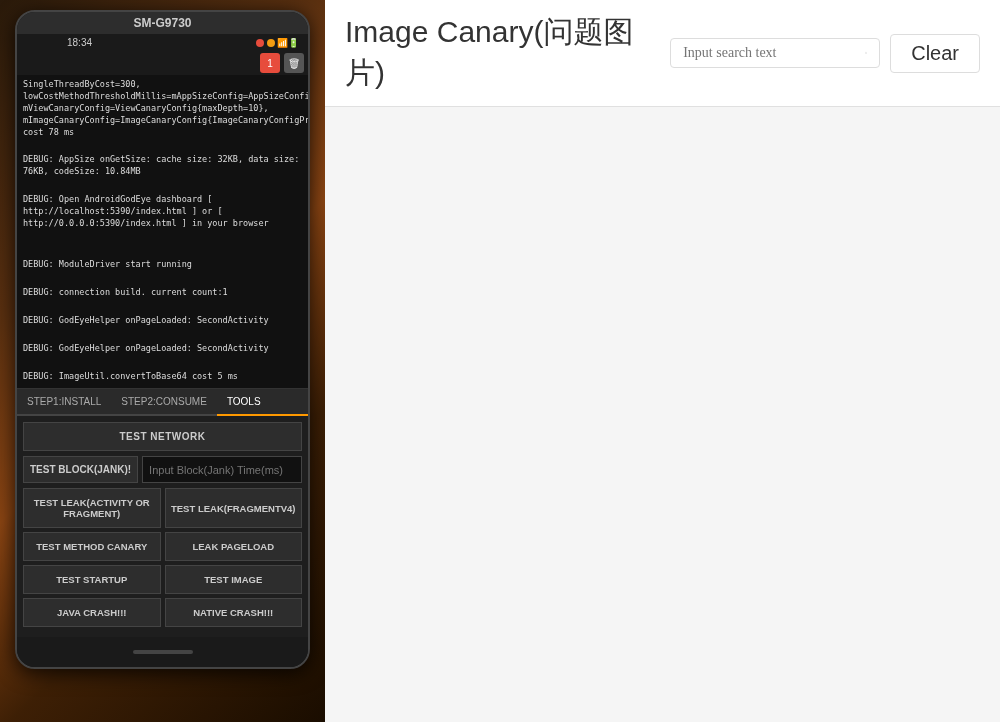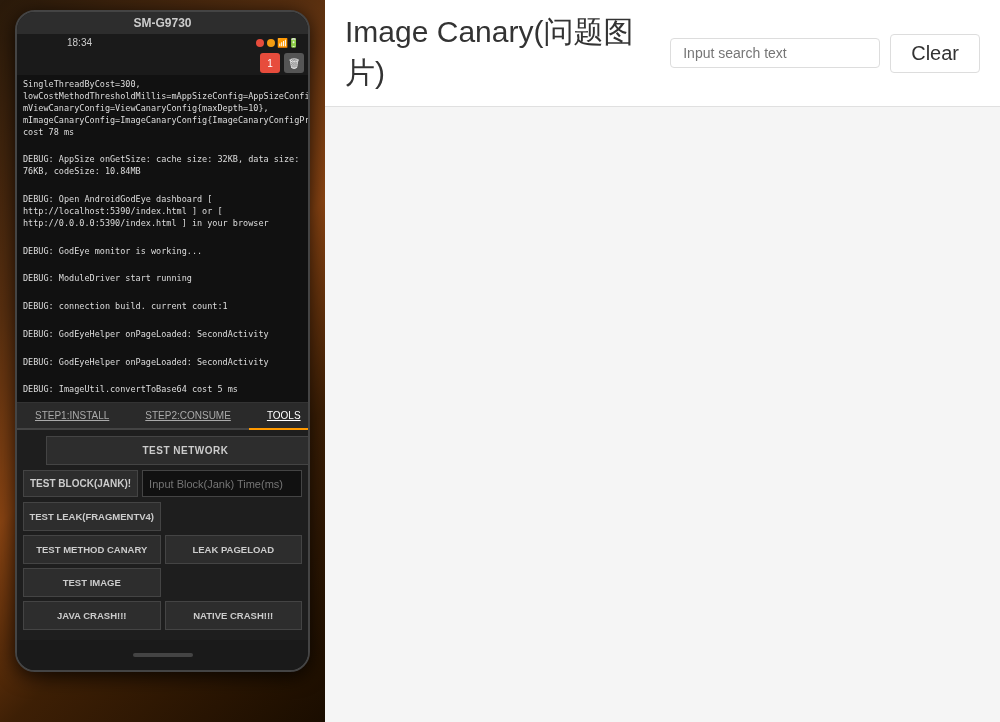--- a/index.html
+++ b/index.html
@@ -120,27 +120,26 @@
     
     .tabs-row {
       display: flex;
       background: #2a2a2a;
       border-bottom: 2px solid #444;
     }
 
     .tab {
       flex: 1;
       text-align: left;
-      padding: 7px 18px;
+      padding: 7px 10px;
       font-size: 10px;
       color: #aaa;
       cursor: pointer;
       border-bottom: 2px solid transparent;
       margin-bottom: -2px;
-      text-decoration: underline;
     }
 
     .tab.active {
       color: #fff;
       border-bottom: 2px solid #ff9900;
     }
 
     
     .tools-area {
       background: #1e1e1e;
@@ -153,21 +152,20 @@
       background: #2d2d2d;
       color: #ccc;
       border: 1px solid #444;
       padding: 8px 4px;
       font-size: 10px;
       font-weight: bold;
       cursor: pointer;
       margin-bottom: 5px;
       text-align: center;
       letter-spacing: 0.5px;
-      margin-left: 23px;
     }
 
     .jank-row {
       display: flex;
       gap: 4px;
       margin-bottom: 5px;
       justify-content: space-between;
     }
 
     .jank-label {
@@ -262,20 +260,21 @@
       width: 210px;
     }
 
     .search-input-field {
       border: none;
       outline: none;
       font-size: 14px;
       color: #999;
       flex: 1;
       background: transparent;
+      font-family: Liberation Serif, serif;
     }
 
     .search-icon-svg {
       color: #999;
       margin-left: 4px;
     }
 
     .clear-btn {
       background: #fff;
       border: 1px solid #ddd;
@@ -317,21 +316,20 @@
       <button class="icon-btn-gray">🗑</button>
     </div>
 
     <div class="log-area">
       <div class="log-line">SingleThreadByCost=300, lowCostMethodThresholdMillis=mAppSizeConfig=AppSizeConfig{delayMillis=0}, mViewCanaryConfig=ViewCanaryConfig{maxDepth=10}, mImageCanaryConfig=ImageCanaryConfig{ImageCanaryConfigProvider=cn.hikyon.godeye.core.internal.modules.imagecanary.DefaultImageCanaryConfigProvider}}, cost 78 ms</div>
       <div class="log-line">&nbsp;</div>
       <div class="log-line">DEBUG: AppSize onGetSize: cache size: 32KB, data size: 76KB, codeSize: 10.84MB</div>
       <div class="log-line">&nbsp;</div>
       <div class="log-line">DEBUG: Open AndroidGodEye dashboard [ http://localhost:5390/index.html ] or [ http://0.0.0.0:5390/index.html ] in your browser</div>
       <div class="log-line">&nbsp;</div>
-      <div class="log-line">DEBUG: GodEye monitor is working...</div>
       <div class="log-line">&nbsp;</div>
       <div class="log-line">DEBUG: ModuleDriver start running</div>
       <div class="log-line">&nbsp;</div>
       <div class="log-line">DEBUG: connection build. current count:1</div>
       <div class="log-line">&nbsp;</div>
       <div class="log-line">DEBUG: GodEyeHelper onPageLoaded: SecondActivity</div>
       <div class="log-line">&nbsp;</div>
       <div class="log-line">DEBUG: GodEyeHelper onPageLoaded: SecondActivity</div>
       <div class="log-line">&nbsp;</div>
       <div class="log-line">DEBUG: ImageUtil.convertToBase64 cost 5 ms</div>
@@ -346,27 +344,29 @@
     <div class="tools-area">
 
       <button class="full-btn">TEST NETWORK</button>
 
       <div class="jank-row">
         <button class="jank-label">TEST BLOCK(JANK)!</button>
         <input class="jank-input" type="text" placeholder="Input Block(Jank) Time(ms)" style="">
       </div>
 
       <div class="btn-grid">
+        <button class="grid-btn">TEST LEAK(ACTIVITY OR FRAGMENT)</button>
         <button class="grid-btn">TEST LEAK(FRAGMENTV4)</button>
       </div>
       <div class="btn-grid">
         <button class="grid-btn">TEST METHOD CANARY</button>
         <button class="grid-btn">LEAK PAGELOAD</button>
       </div>
       <div class="btn-grid">
+        <button class="grid-btn">TEST STARTUP</button>
         <button class="grid-btn">TEST IMAGE</button>
       </div>
       <div class="btn-grid">
         <button class="grid-btn">JAVA CRASH!!!</button>
         <button class="grid-btn">NATIVE CRASH!!!</button>
       </div>
     </div>
 
     <div class="phone-bottom">
       <div class="home-bar"></div>

